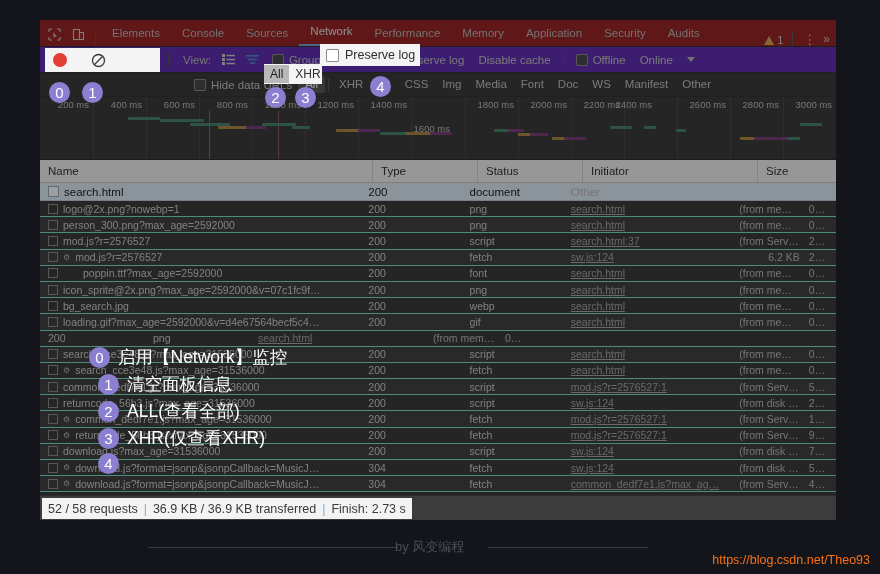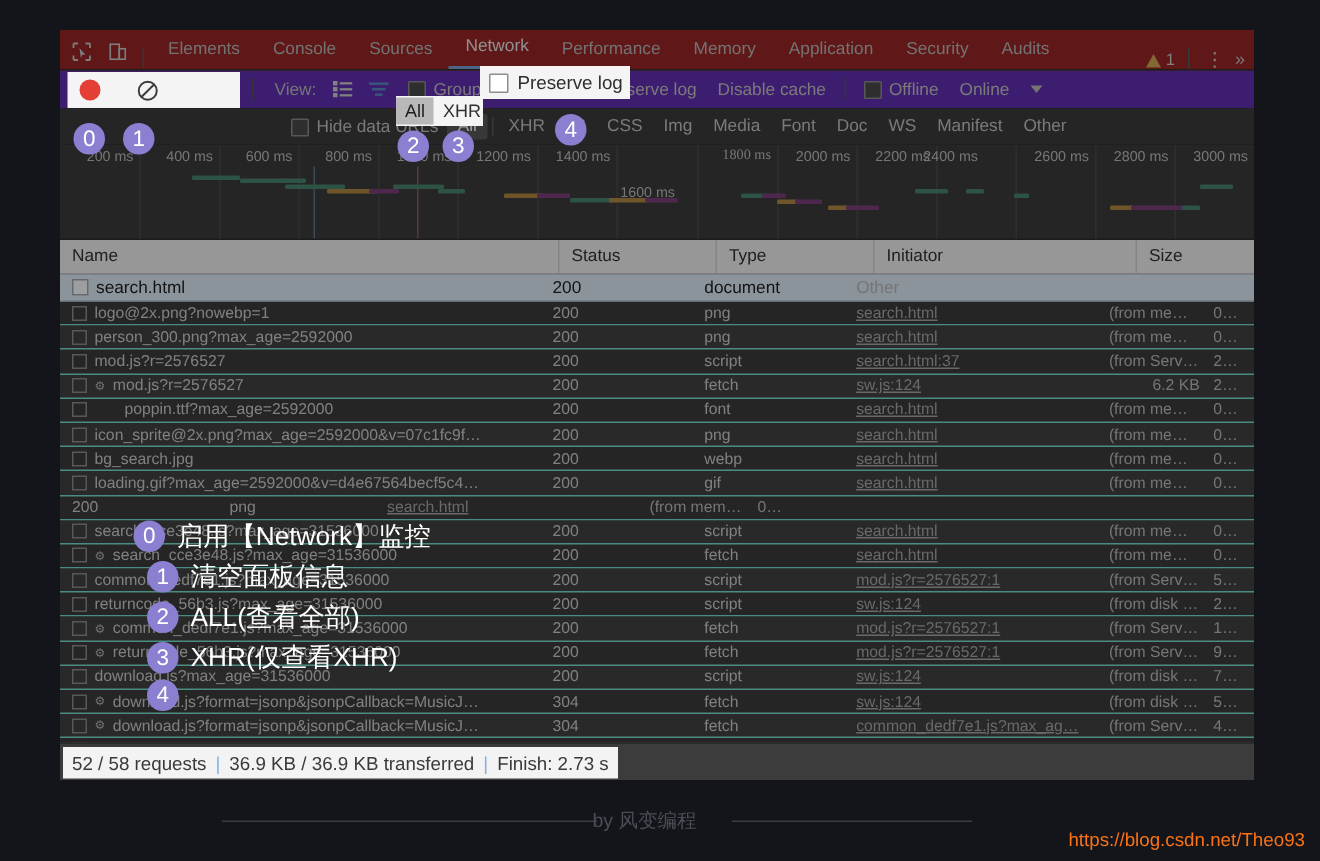--- a/index.html
+++ b/index.html
@@ -246,21 +246,21 @@
             <div class="ticklab" style="left: 212px;">800 ms</div>
             <div class="tickline" style="left: 265px;"></div>
             <div class="ticklab" style="left: 265px;">1000 ms</div>
             <div class="tickline" style="left: 318px;"></div>
             <div class="ticklab" style="left: 318px;">1200 ms</div>
             <div class="tickline" style="left: 371px;"></div>
             <div class="ticklab" style="left: 371px;">1400 ms</div>
             <div class="tickline" style="left: 425px;"></div>
             <div class="ticklab" style="left: 414px; margin-top: 24px;">1600 ms</div>
             <div class="tickline" style="left: 478px;"></div>
-            <div class="ticklab" style="left: 478px; font-family: Liberation Serif, serif;">1800 ms</div>
+            <div class="ticklab" style="left: 478px;">1800 ms</div>
             <div class="tickline" style="left: 531px;"></div>
             <div class="ticklab" style="left: 531px;">2000 ms</div>
             <div class="tickline" style="left: 584px;"></div>
             <div class="ticklab" style="left: 584px;">2200 ms</div>
             <div class="tickline" style="left: 637px;"></div>
             <div class="ticklab" style="left: 616px;">2400 ms</div>
             <div class="tickline" style="left: 690px;"></div>
             <div class="ticklab" style="left: 690px;">2600 ms</div>
             <div class="tickline" style="left: 743px;"></div>
             <div class="ticklab" style="left: 743px;">2800 ms</div>
@@ -294,22 +294,22 @@
             <div class="bar" style="left: 700px; width: 16px; top: 40px; background: rgb(192, 138, 42);"></div>
             <div class="bar" style="left: 714px; width: 38px; top: 40px; background: rgb(138, 58, 138);"></div>
             <div class="bar" style="left: 748px; width: 12px; top: 40px; background: rgb(58, 138, 106);"></div>
             <div class="bar" style="left: 760px; width: 22px; top: 26px; background: rgb(58, 138, 106);"></div>
           </div>
       </div>
 
       <div class="reqtable">
         <div class="thead">
           <div class="th" style="width:333px">Name</div>
+          <div class="th" style="width:105px">Type</div>
           <div class="th" style="width:105px">Status</div>
-          <div class="th" style="width:105px">Type</div>
           <div class="th" style="width:175px">Initiator</div>
           <div class="th" style="width:78px;border-right:none">Size</div>
         </div>
         <div class="rows" id="rows">
             <div class="row first">
               <div class="cell name" style="width: 333px;">
                 <span class="sq"></span>
                 <span>search.html</span>
               </div>
               <div class="cell" style="width: 105px;">200</div>

